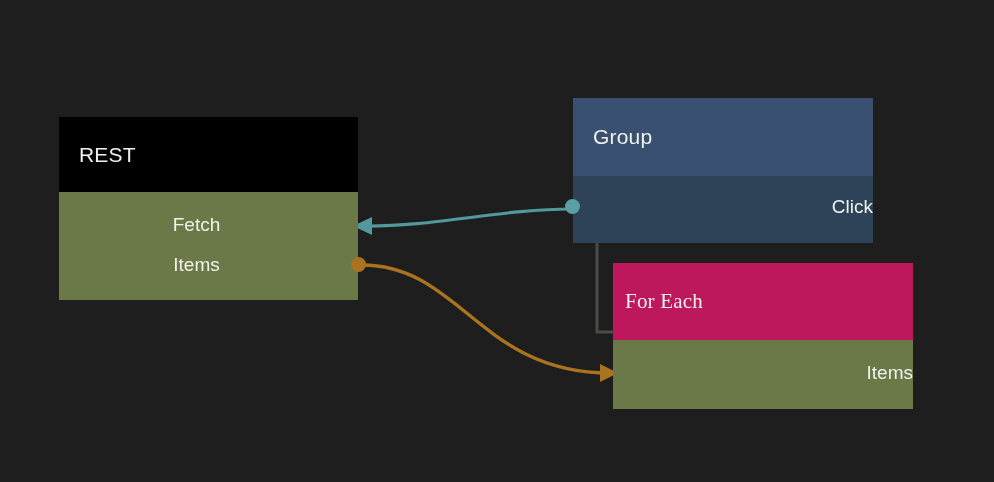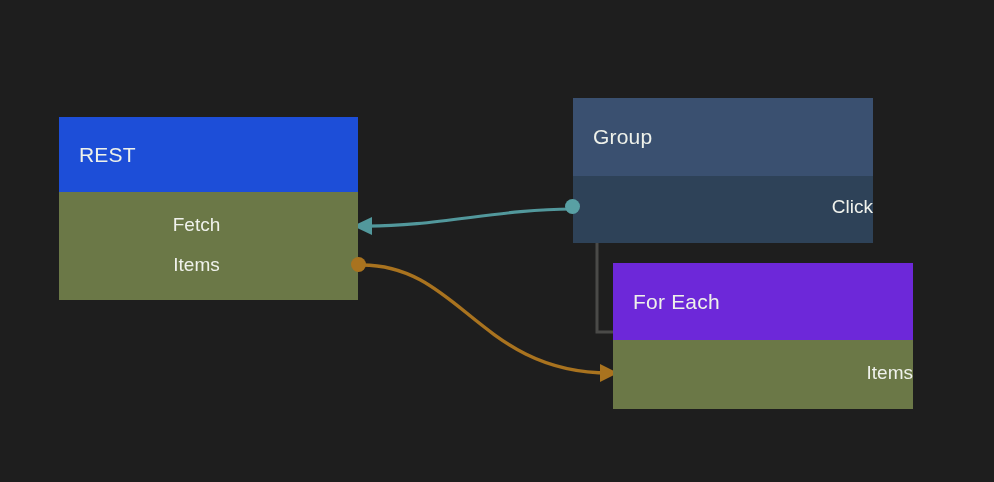--- a/index.html
+++ b/index.html
@@ -74,21 +74,21 @@
   }
   
   #node-rest {
     left: 59px;
     top: 117px;
     width: 299px;
     height: 183px;
   }
   #node-rest .node-header {
     height: 75px;
-    background: #1d4ed8;
+    background: #000000;
     padding-left: 20px;
   }
   #node-rest .node-body {
     height: 108px;
     background: #6b7847;
   }
   
   #node-group {
     left: 573px;
     top: 98px;
@@ -106,22 +106,23 @@
   }
   
   #node-foreach {
     left: 613px;
     top: 263px;
     width: 300px;
     height: 146px;
   }
   #node-foreach .node-header {
     height: 77px;
-    background: #6d28d9;
-    padding-left: 20px;
+    background: #be185d;
+    padding-left: 12px;
+    font-family: Liberation Serif, serif;
   }
   #node-foreach .node-body {
     height: 69px;
     background: #6b7847;
   }
   .port-dot {
     position: absolute;
     border-radius: 50%;
     width: 15px;
     height: 15px;

